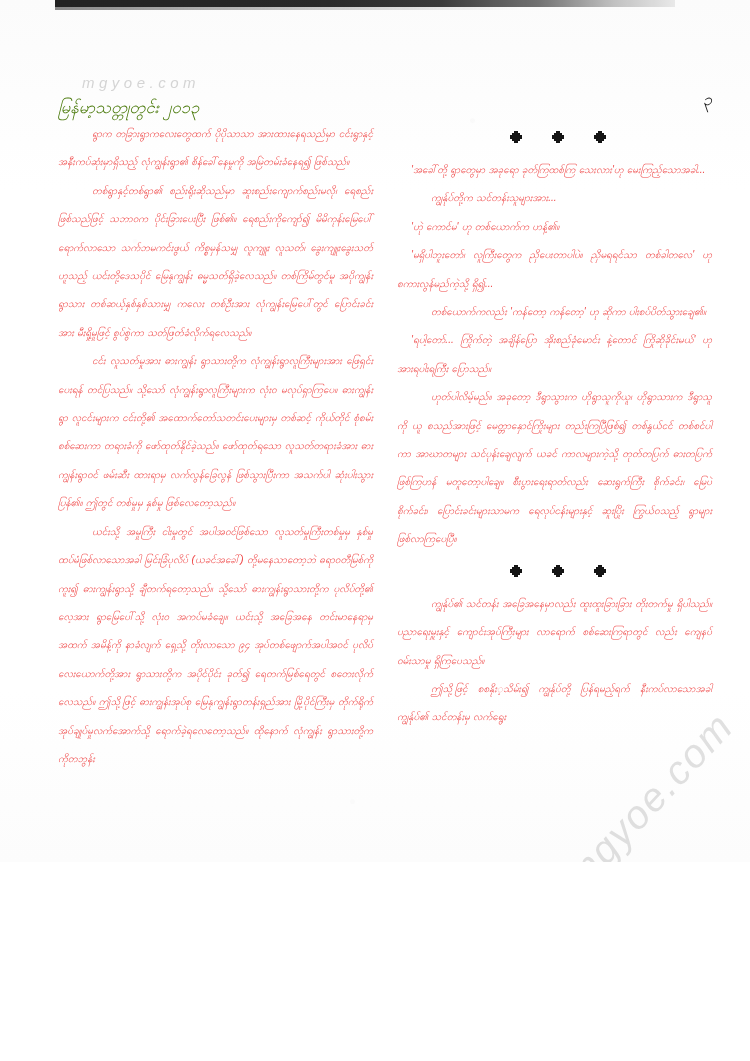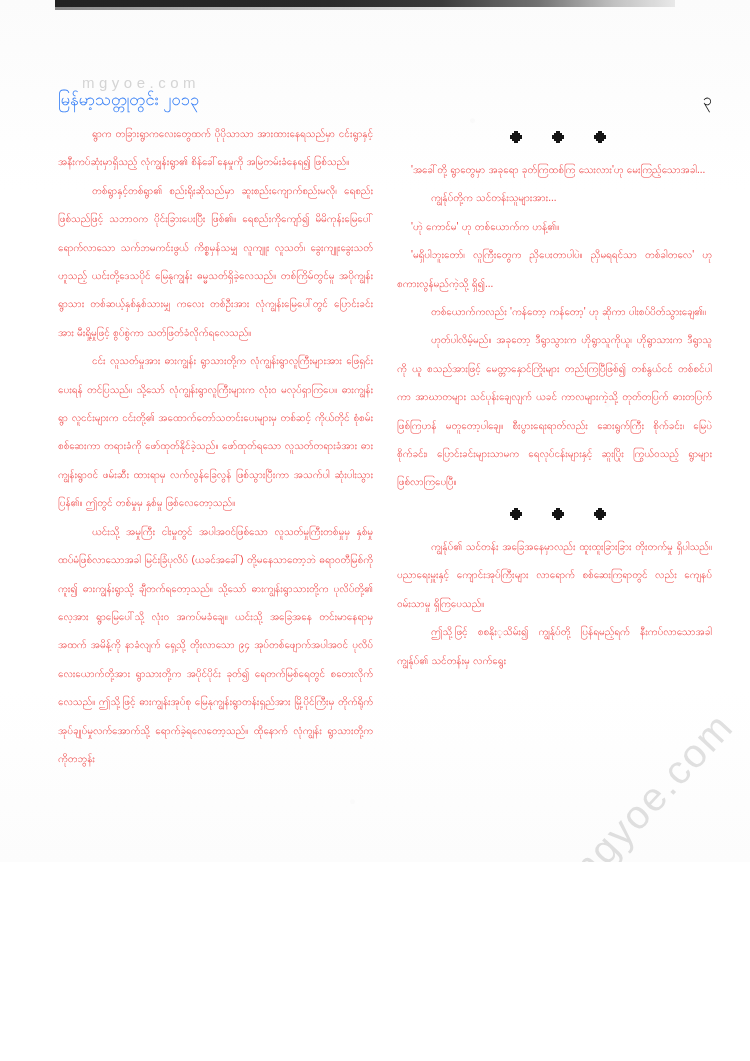--- a/index.html
+++ b/index.html
@@ -8,20 +8,21 @@
     background: #ffffff;
   }
 
   #page {
     position: relative;
     width: 750px;
     height: 862px;
     background: #fdfdfd;
     overflow: hidden;
     font-family: "Liberation Sans", "DejaVu Sans", sans-serif;
+    font-style: italic;
   }
 
   
   #paper-grain {
     position: absolute;
     inset: 0;
     background:
       radial-gradient(circle at 18% 28%, rgba(0,0,0,0.012) 0 2px, transparent 3px),
       radial-gradient(circle at 63% 14%, rgba(0,0,0,0.014) 0 2px, transparent 3px),
       radial-gradient(circle at 81% 47%, rgba(0,0,0,0.010) 0 2px, transparent 3px),
@@ -55,24 +56,24 @@
   #header {
     position: absolute;
     left: 58px;
     top: 88px;
     width: 654px;
     height: 26px;
   }
   .hdr-title {
     position: absolute;
     left: 0;
-    top: 0;
+    top: 8px;
     font-size: 16.5px;
     line-height: 22px;
-    color: #3b82f6;
+    color: #4d7c0f;
     white-space: nowrap;
   }
   .hdr-pageno {
     position: absolute;
     right: 0;
     top: 0;
     font-size: 16.5px;
     line-height: 22px;
     color: #1a1a1a;
   }
@@ -191,20 +192,21 @@
         <span class="sep-mark"></span>
         <span class="sep-mark"></span>
         <span class="sep-mark"></span>
       </div>
 
       <p class="para dialogue">'အခေါ်တို့ ရွာတွေမှာ အခုရော ခုတ်ကြထစ်ကြ သေးလား'ဟု မေးကြည့်သောအခါ...</p>
       <p class="para">ကျွန်ုပ်တို့က သင်တန်းသူများအား...</p>
       <p class="para dialogue">'ဟုဲ ကောင်မ' ဟု တစ်ယောက်က ဟန့်၏။</p>
       <p class="para dialogue">'မရှိပါဘူးတော်၊ လူကြီးတွေက ညှိပေးတာပါပဲ။ ညှိမရရင်သာ တစ်ခါတလေ' ဟု စကားလွန်မည်ကဲ့သို့ ရှိ၍...</p>
       <p class="para">တစ်ယောက်ကလည်း 'ကန်တော့ ကန်တော့' ဟု ဆိုကာ ပါးစပ်ပိတ်သွားချေ၏။</p>
+      <p class="para dialogue">'ရပါ့တော်... ကြိုက်တဲ့ အချိန်ပြော အိုးစည်ခုံမောင်း နဲ့တောင် ကြိုဆိုခိုင်းမယ်' ဟု အားရပါးရကြီး ပြောသည်။</p>
       <p class="para">ဟုတ်ပါလိမ့်မည်။ အခုတော့ ဒီရွာသွားက ဟိုရွာသူကိုယူ၊ ဟိုရွာသားက ဒီရွာသူကို ယူ စသည်အားဖြင့် မေတ္တာနှောင်ကြိုးများ တည်းကြပြီဖြစ်၍ တစ်နွယ်ငင် တစ်စင်ပါကာ အာဃာတများ သင်ပုန်းချေလျက် ယခင် ကာလများကဲ့သို့ တုတ်တပြက် ဓားတပြက် ဖြစ်ကြဟန် မတူတော့ပါချေ။ စီးပွားရေးရာတ်လည်း ဆေးရွက်ကြီး စိုက်ခင်း၊ မြေပဲစိုက်ခင်း၊ ပြောင်းခင်းများသာမက ရေလုပ်ငန်းများနှင့် ဆူးပြိုး ကြွယ်ဝသည့် ရွာများ ဖြစ်လာကြပေပြီ။</p>
 
       <div class="separator">
         <span class="sep-mark"></span>
         <span class="sep-mark"></span>
         <span class="sep-mark"></span>
       </div>
 
       <p class="para">ကျွန်ုပ်၏ သင်တန်း အခြေအနေမှာလည်း ထူးထူးခြားခြား တိုးတက်မှု ရှိပါသည်။ ပညာရေးမှူးနှင့် ကျောင်းအုပ်ကြီးများ လာရောက် စစ်ဆေးကြရာတွင် လည်း ကျေနပ်ဝမ်းသာမှု ရှိကြပေသည်။</p>
       <p class="para">ဤသို့ဖြင့် စစနိုး့သိမ်း၍ ကျွန်ုပ်တို့ ပြန်ရမည့်ရက် နီးကပ်လာသောအခါ ကျွန်ုပ်၏ သင်တန်းမှ လက်ရွေး</p>

